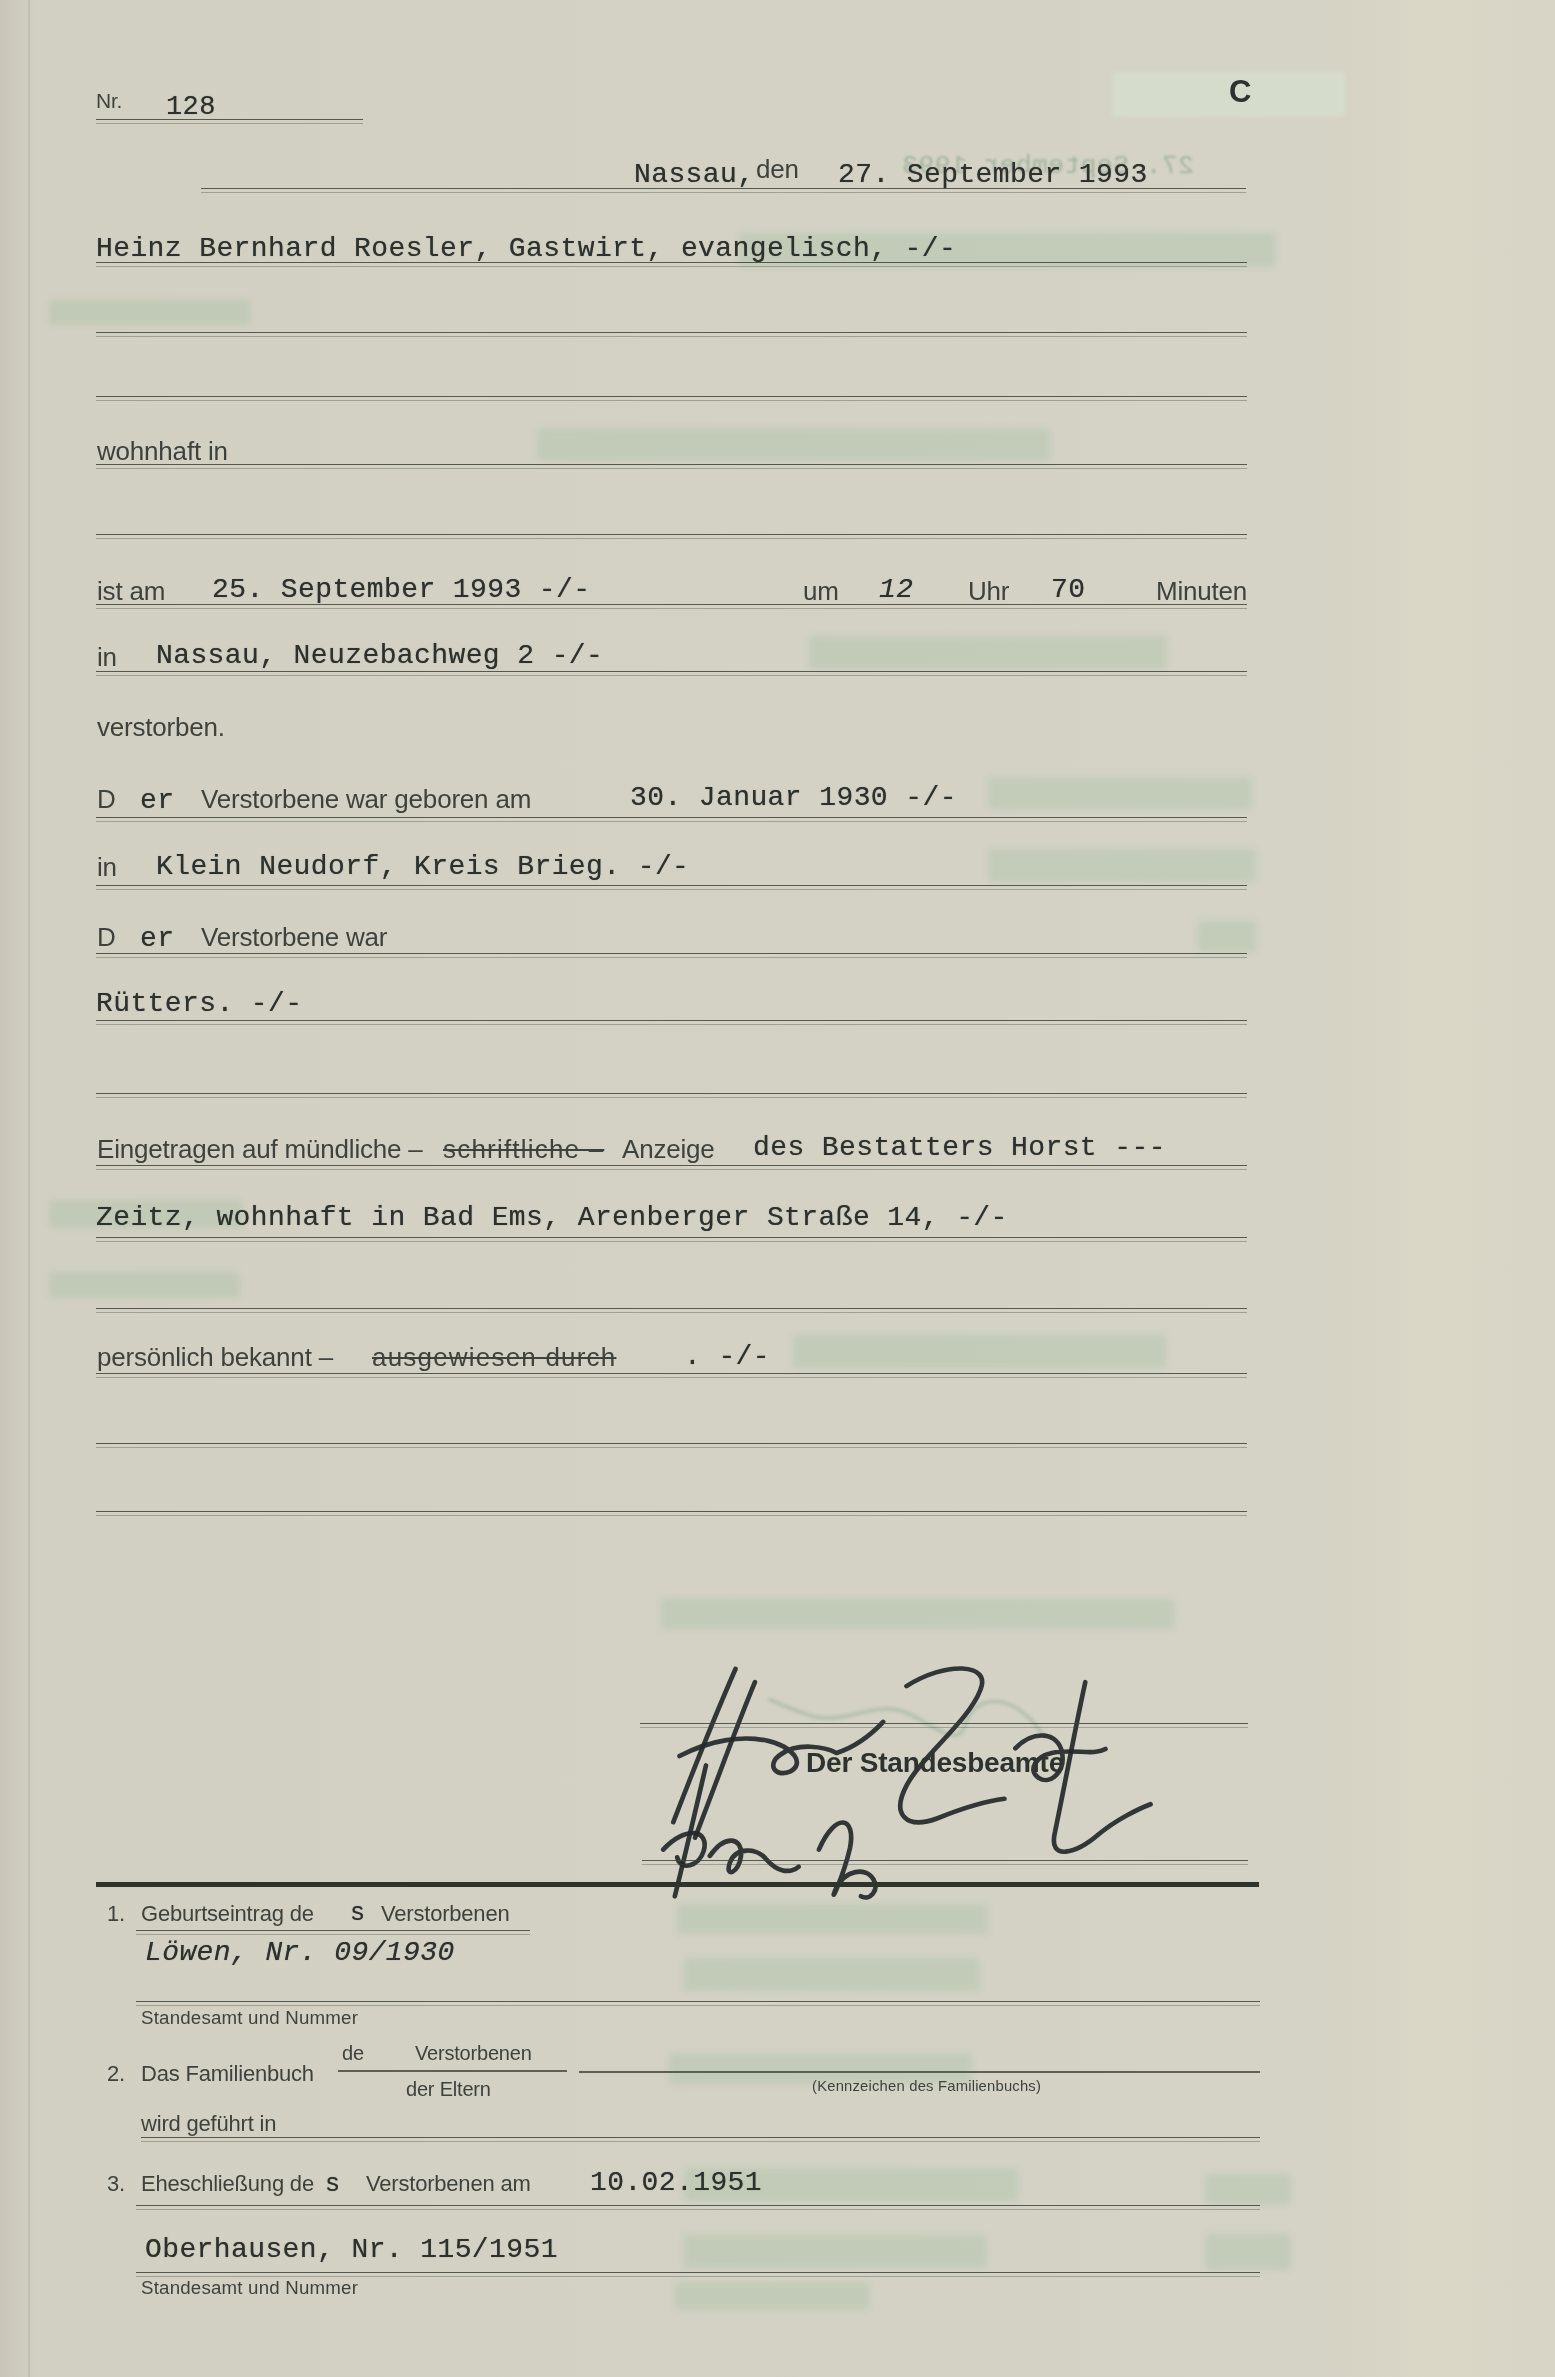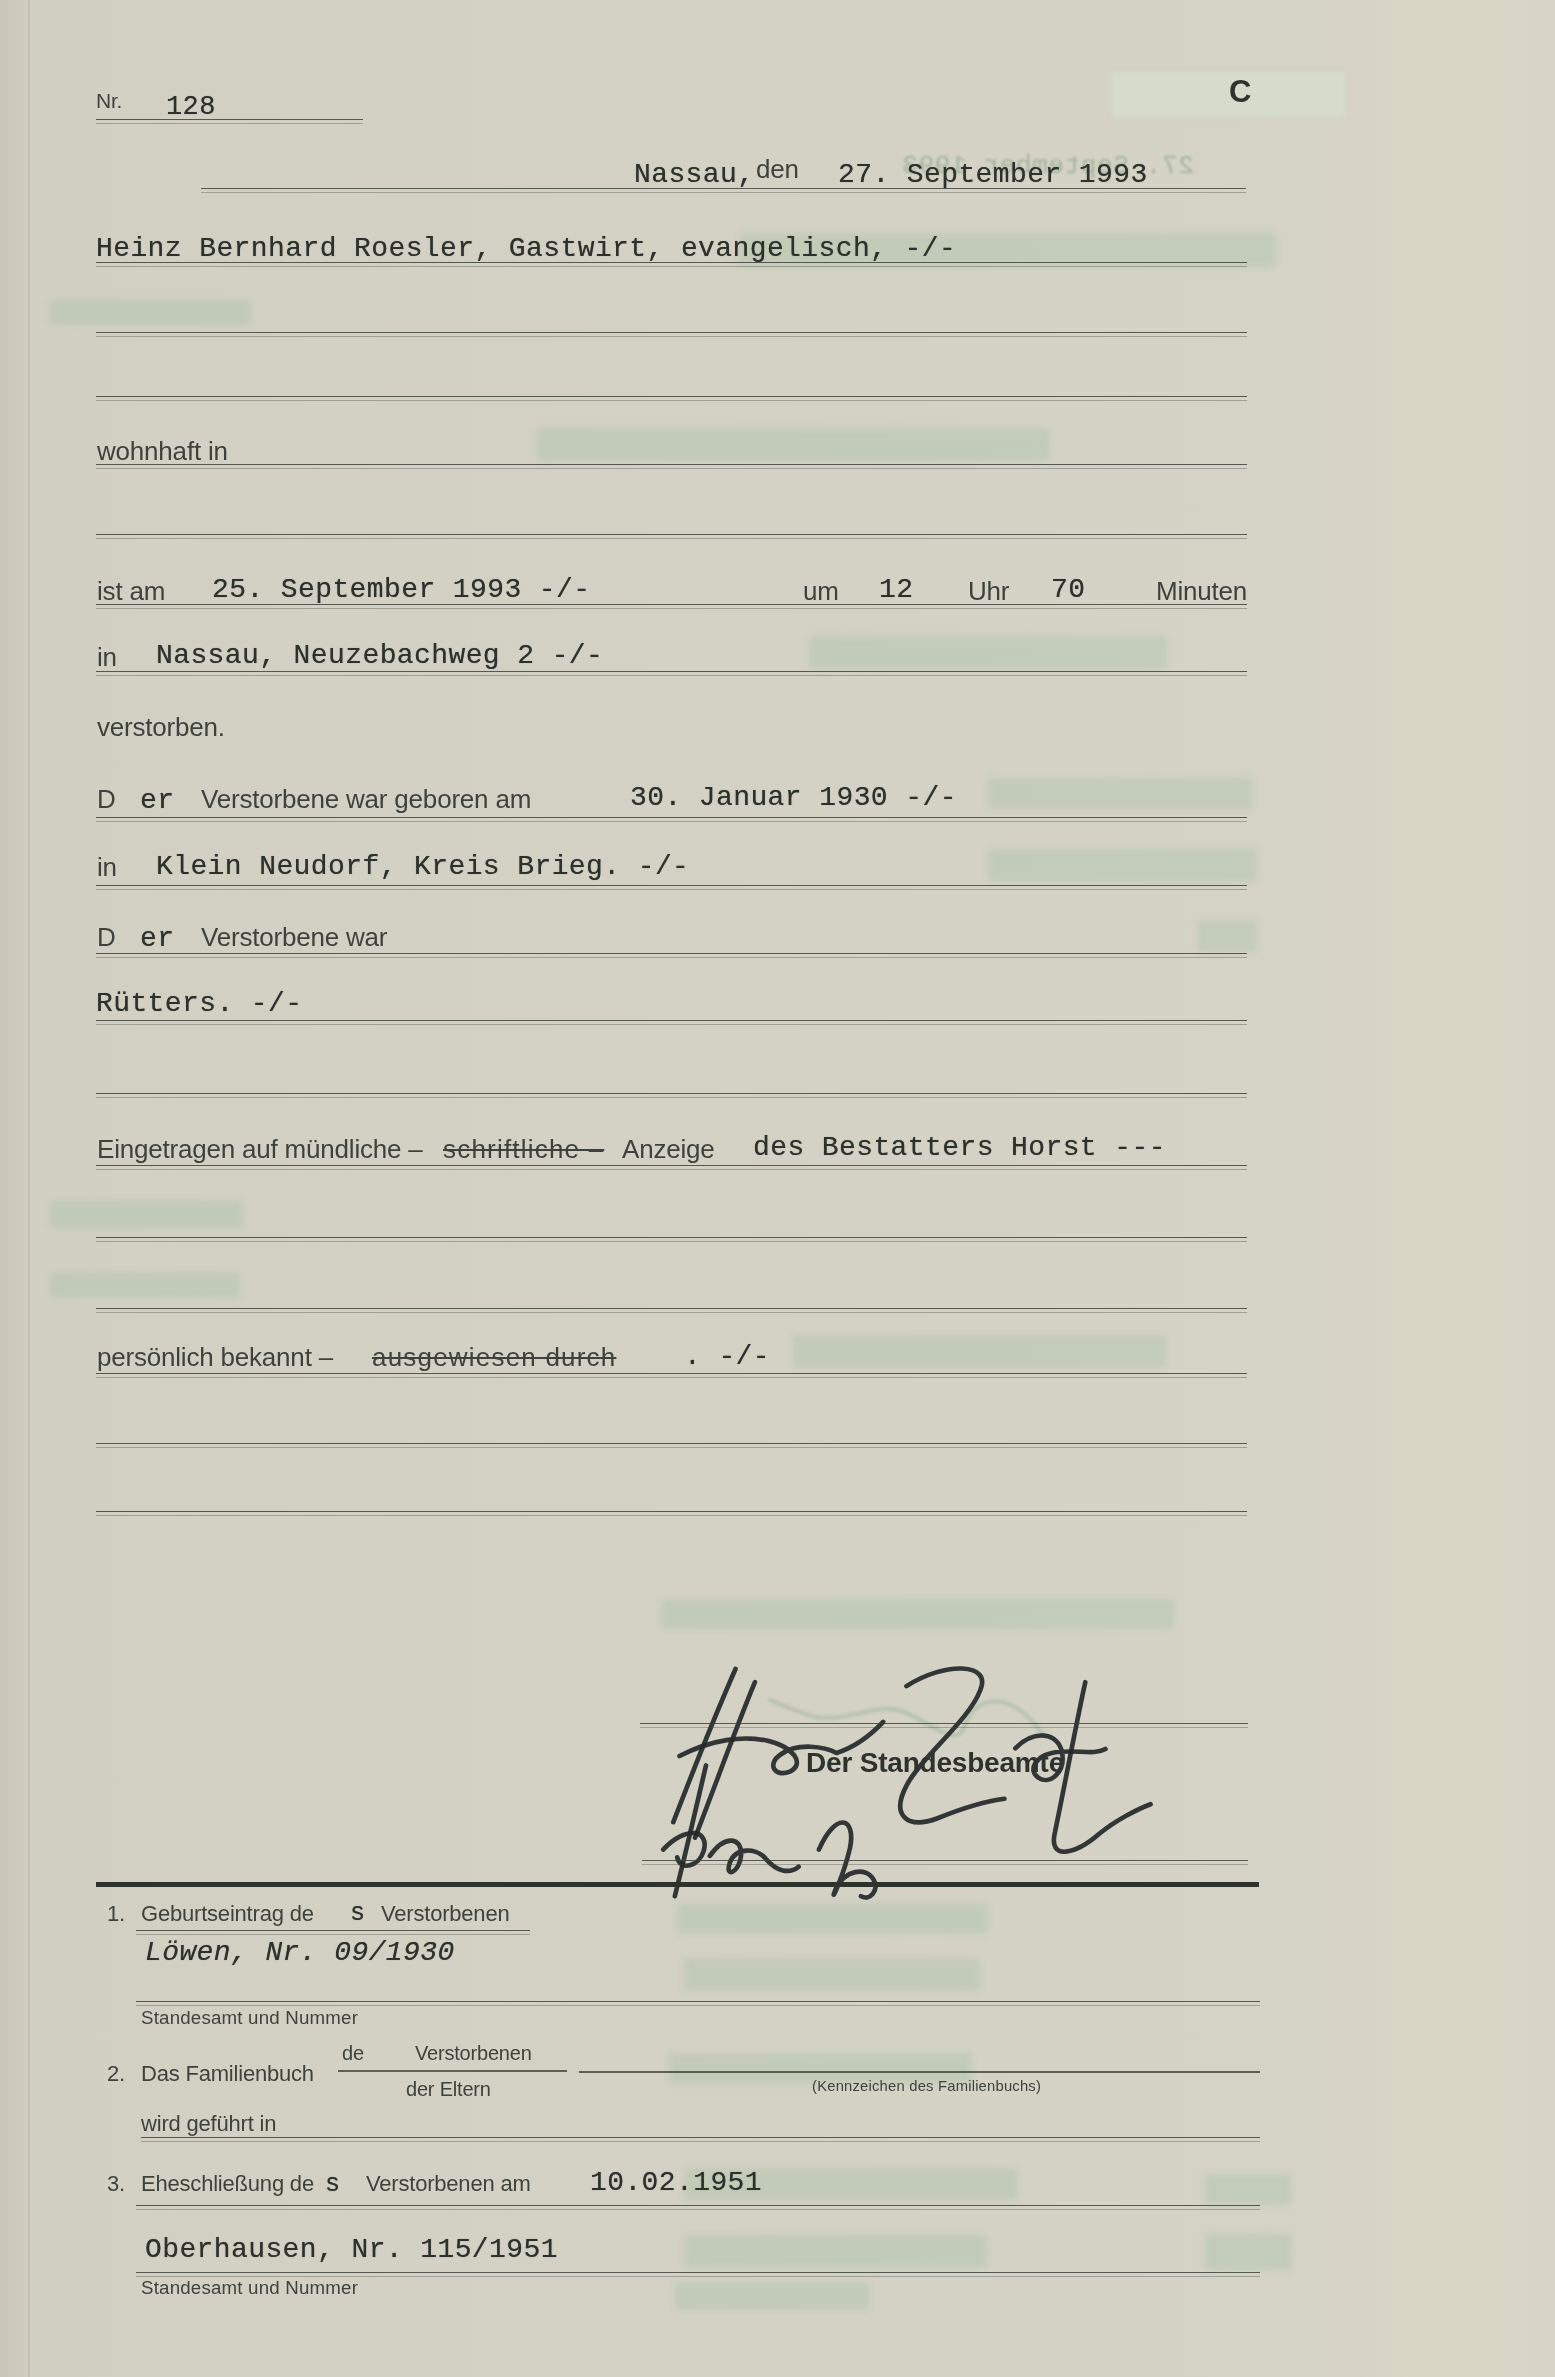--- a/index.html
+++ b/index.html
@@ -86,21 +86,21 @@
   <div class="rule" style="left:96px;top:396px;width:1151px;"></div>
 
   <span class="sans" style="left:97px;top:436px;">wohnhaft in</span>
   <div class="rule" style="left:96px;top:464px;width:1151px;"></div>
 
   <div class="rule" style="left:96px;top:534px;width:1151px;"></div>
 
   <span class="sans" style="left:97px;top:576px;">ist am</span>
   <span class="mono" style="left:212px;top:574px;">25. September 1993 -/-</span>
   <span class="sans" style="left:803px;top:576px;">um</span>
-  <span class="mono" style="left:879px;top:574px;">12</span>
+  <span class="mono" style="left:879px;top:574px;font-style:italic;">12</span>
   <span class="sans" style="left:968px;top:576px;">Uhr</span>
   <span class="mono" style="left:1051px;top:574px;">70</span>
   <span class="sans" style="left:1156px;top:576px;">Minuten</span>
   <div class="rule" style="left:96px;top:604px;width:1151px;"></div>
 
   <span class="sans" style="left:97px;top:642px;">in</span>
   <span class="mono" style="left:156px;top:640px;">Nassau, Neuzebachweg 2 -/-</span>
   <div class="rule" style="left:96px;top:671px;width:1151px;"></div>
 
   <span class="sans" style="left:97px;top:712px;">verstorben.</span>
@@ -124,20 +124,21 @@
   <div class="rule" style="left:96px;top:1020px;width:1151px;"></div>
 
   <div class="rule" style="left:96px;top:1093px;width:1151px;"></div>
 
   <span class="sans" style="left:97px;top:1134px;">Eingetragen auf mündliche –</span>
   <span class="sans strike" style="left:443px;top:1134px;">schriftliche –</span>
   <span class="sans" style="left:622px;top:1134px;">Anzeige</span>
   <span class="mono" style="left:753px;top:1132px;">des Bestatters Horst ---</span>
   <div class="rule" style="left:96px;top:1165px;width:1151px;"></div>
 
+  <span class="mono" style="left:96px;top:1202px;">Zeitz, wohnhaft in Bad Ems, Arenberger Straße 14, -/-</span>
   <div class="rule" style="left:96px;top:1237px;width:1151px;"></div>
 
   <div class="rule" style="left:96px;top:1308px;width:1151px;"></div>
 
   <span class="sans" style="left:97px;top:1342px;">persönlich bekannt –</span>
   <span class="sans strike" style="left:372px;top:1342px;">ausgewiesen durch</span>
   <span class="mono" style="left:684px;top:1341px;">. -/-</span>
   <div class="rule" style="left:96px;top:1373px;width:1151px;"></div>
 
   <div class="rule" style="left:96px;top:1443px;width:1151px;"></div>

